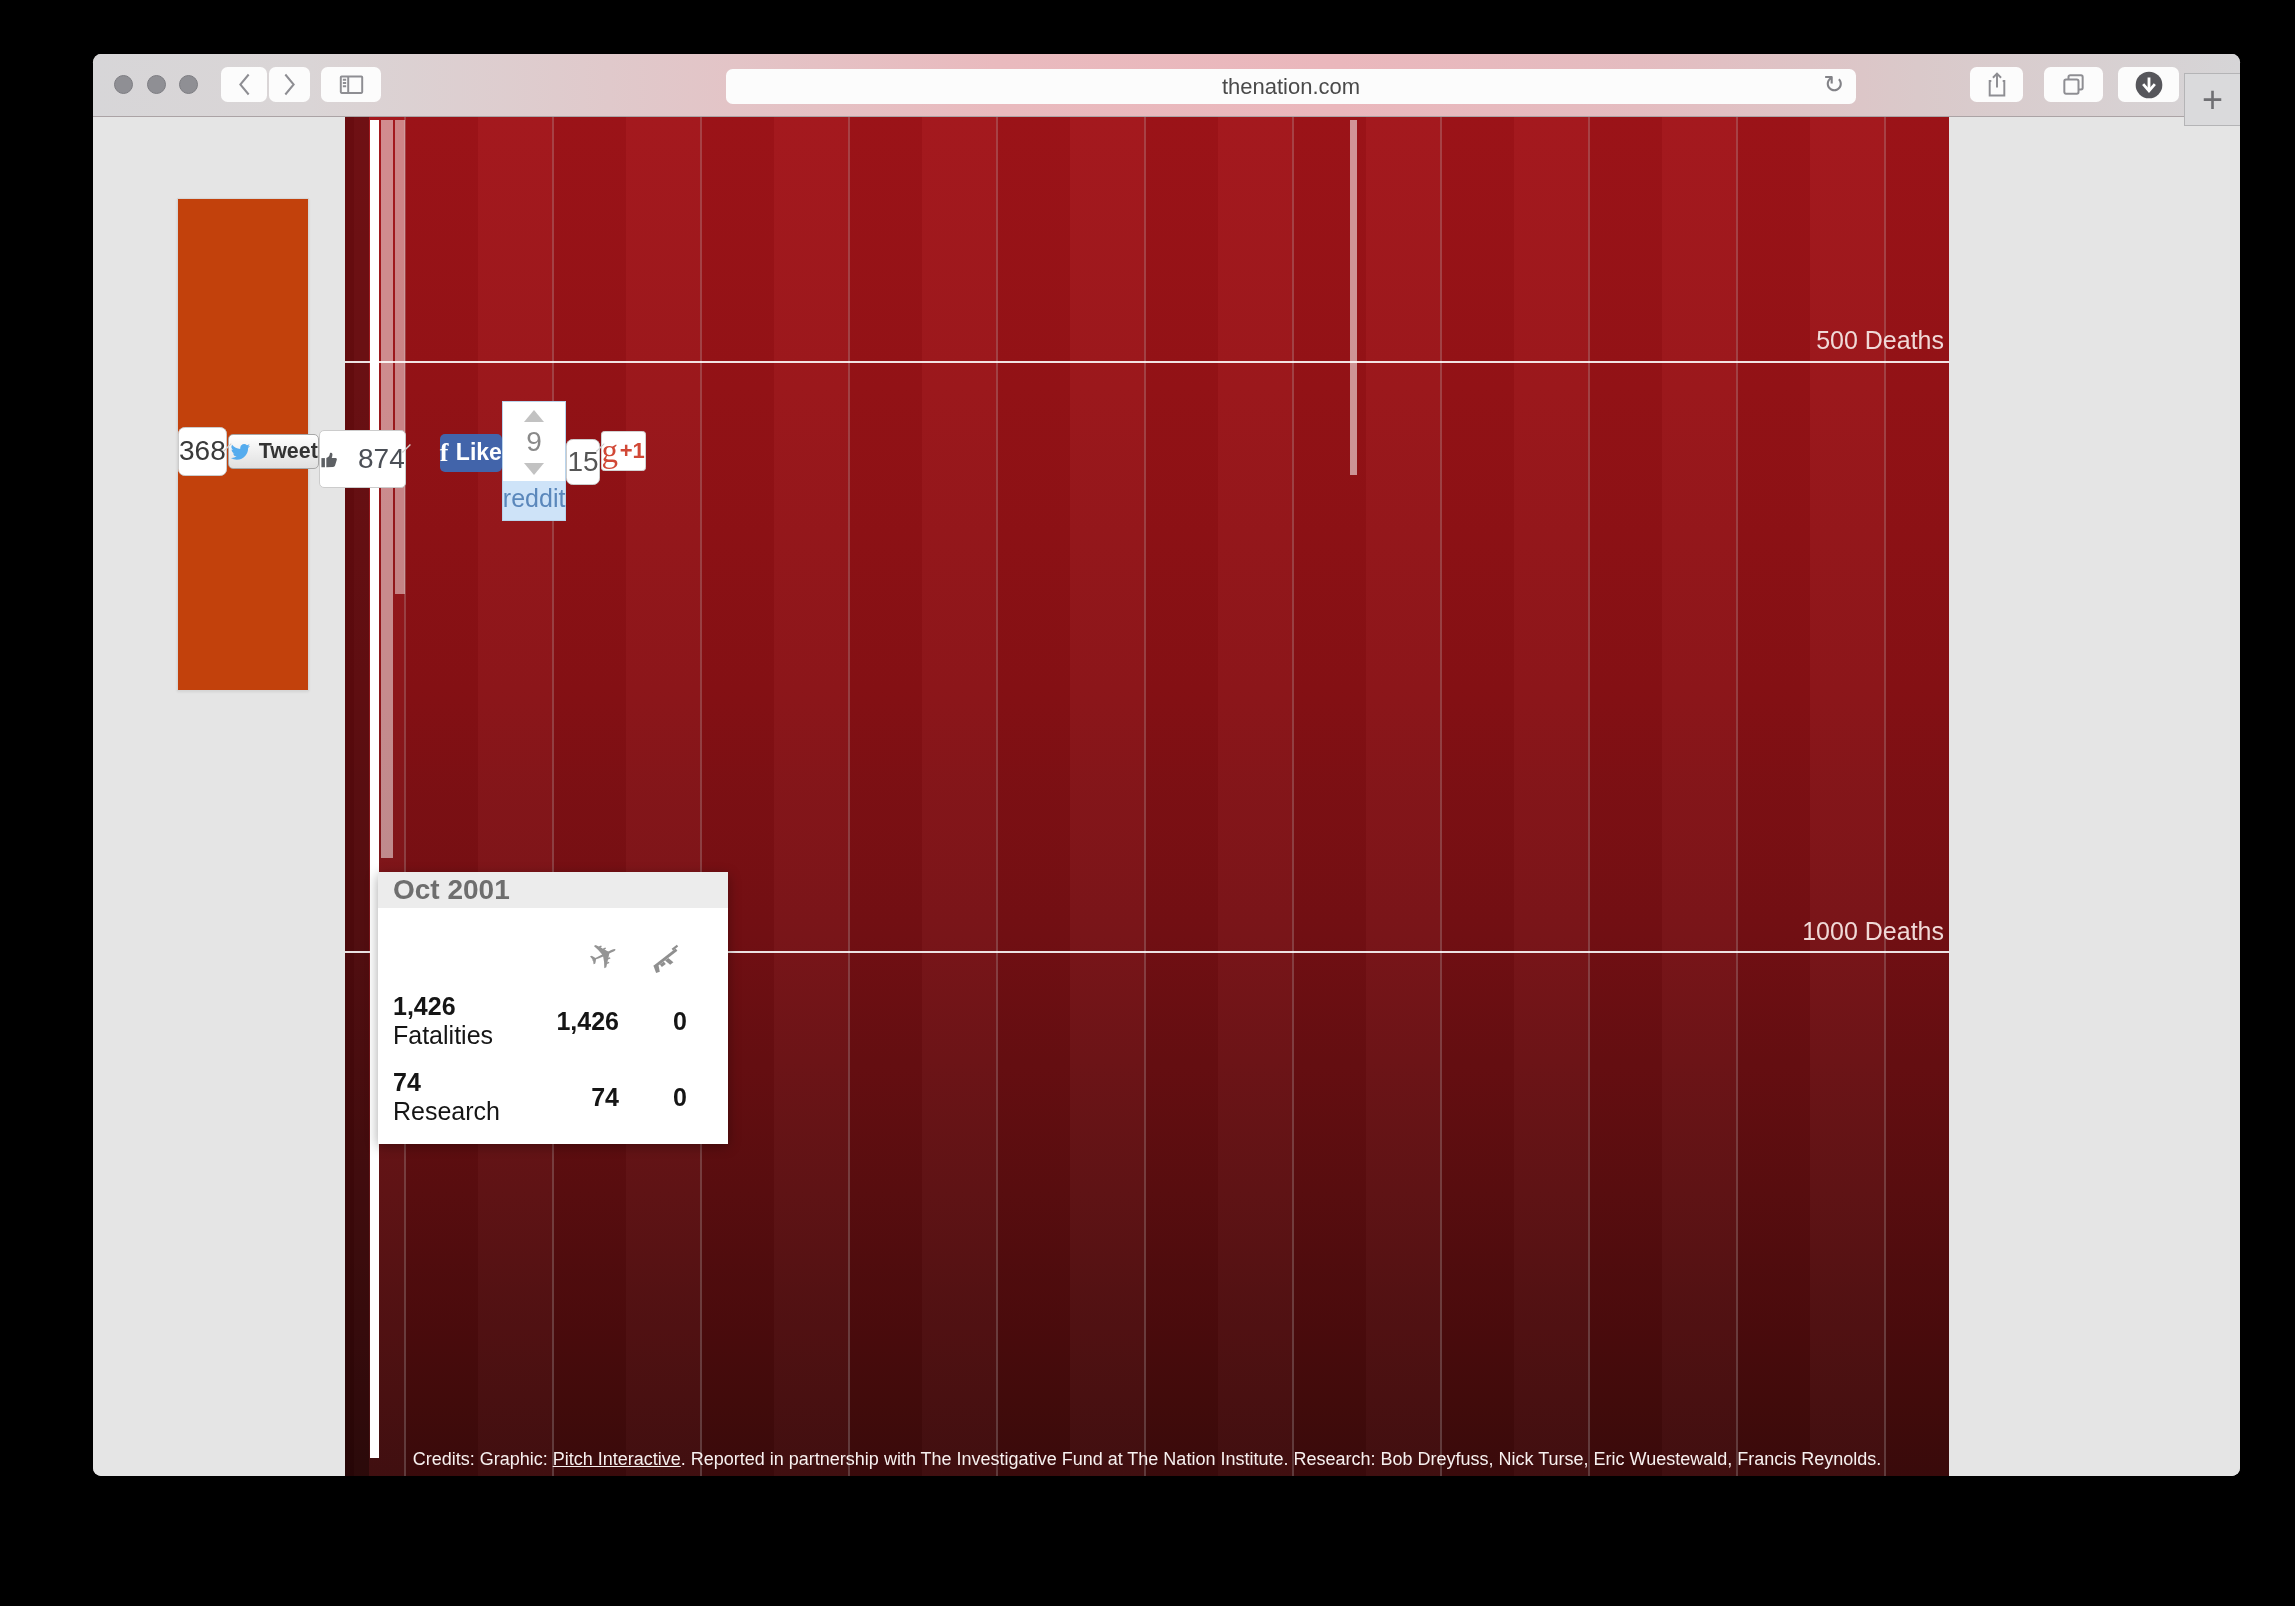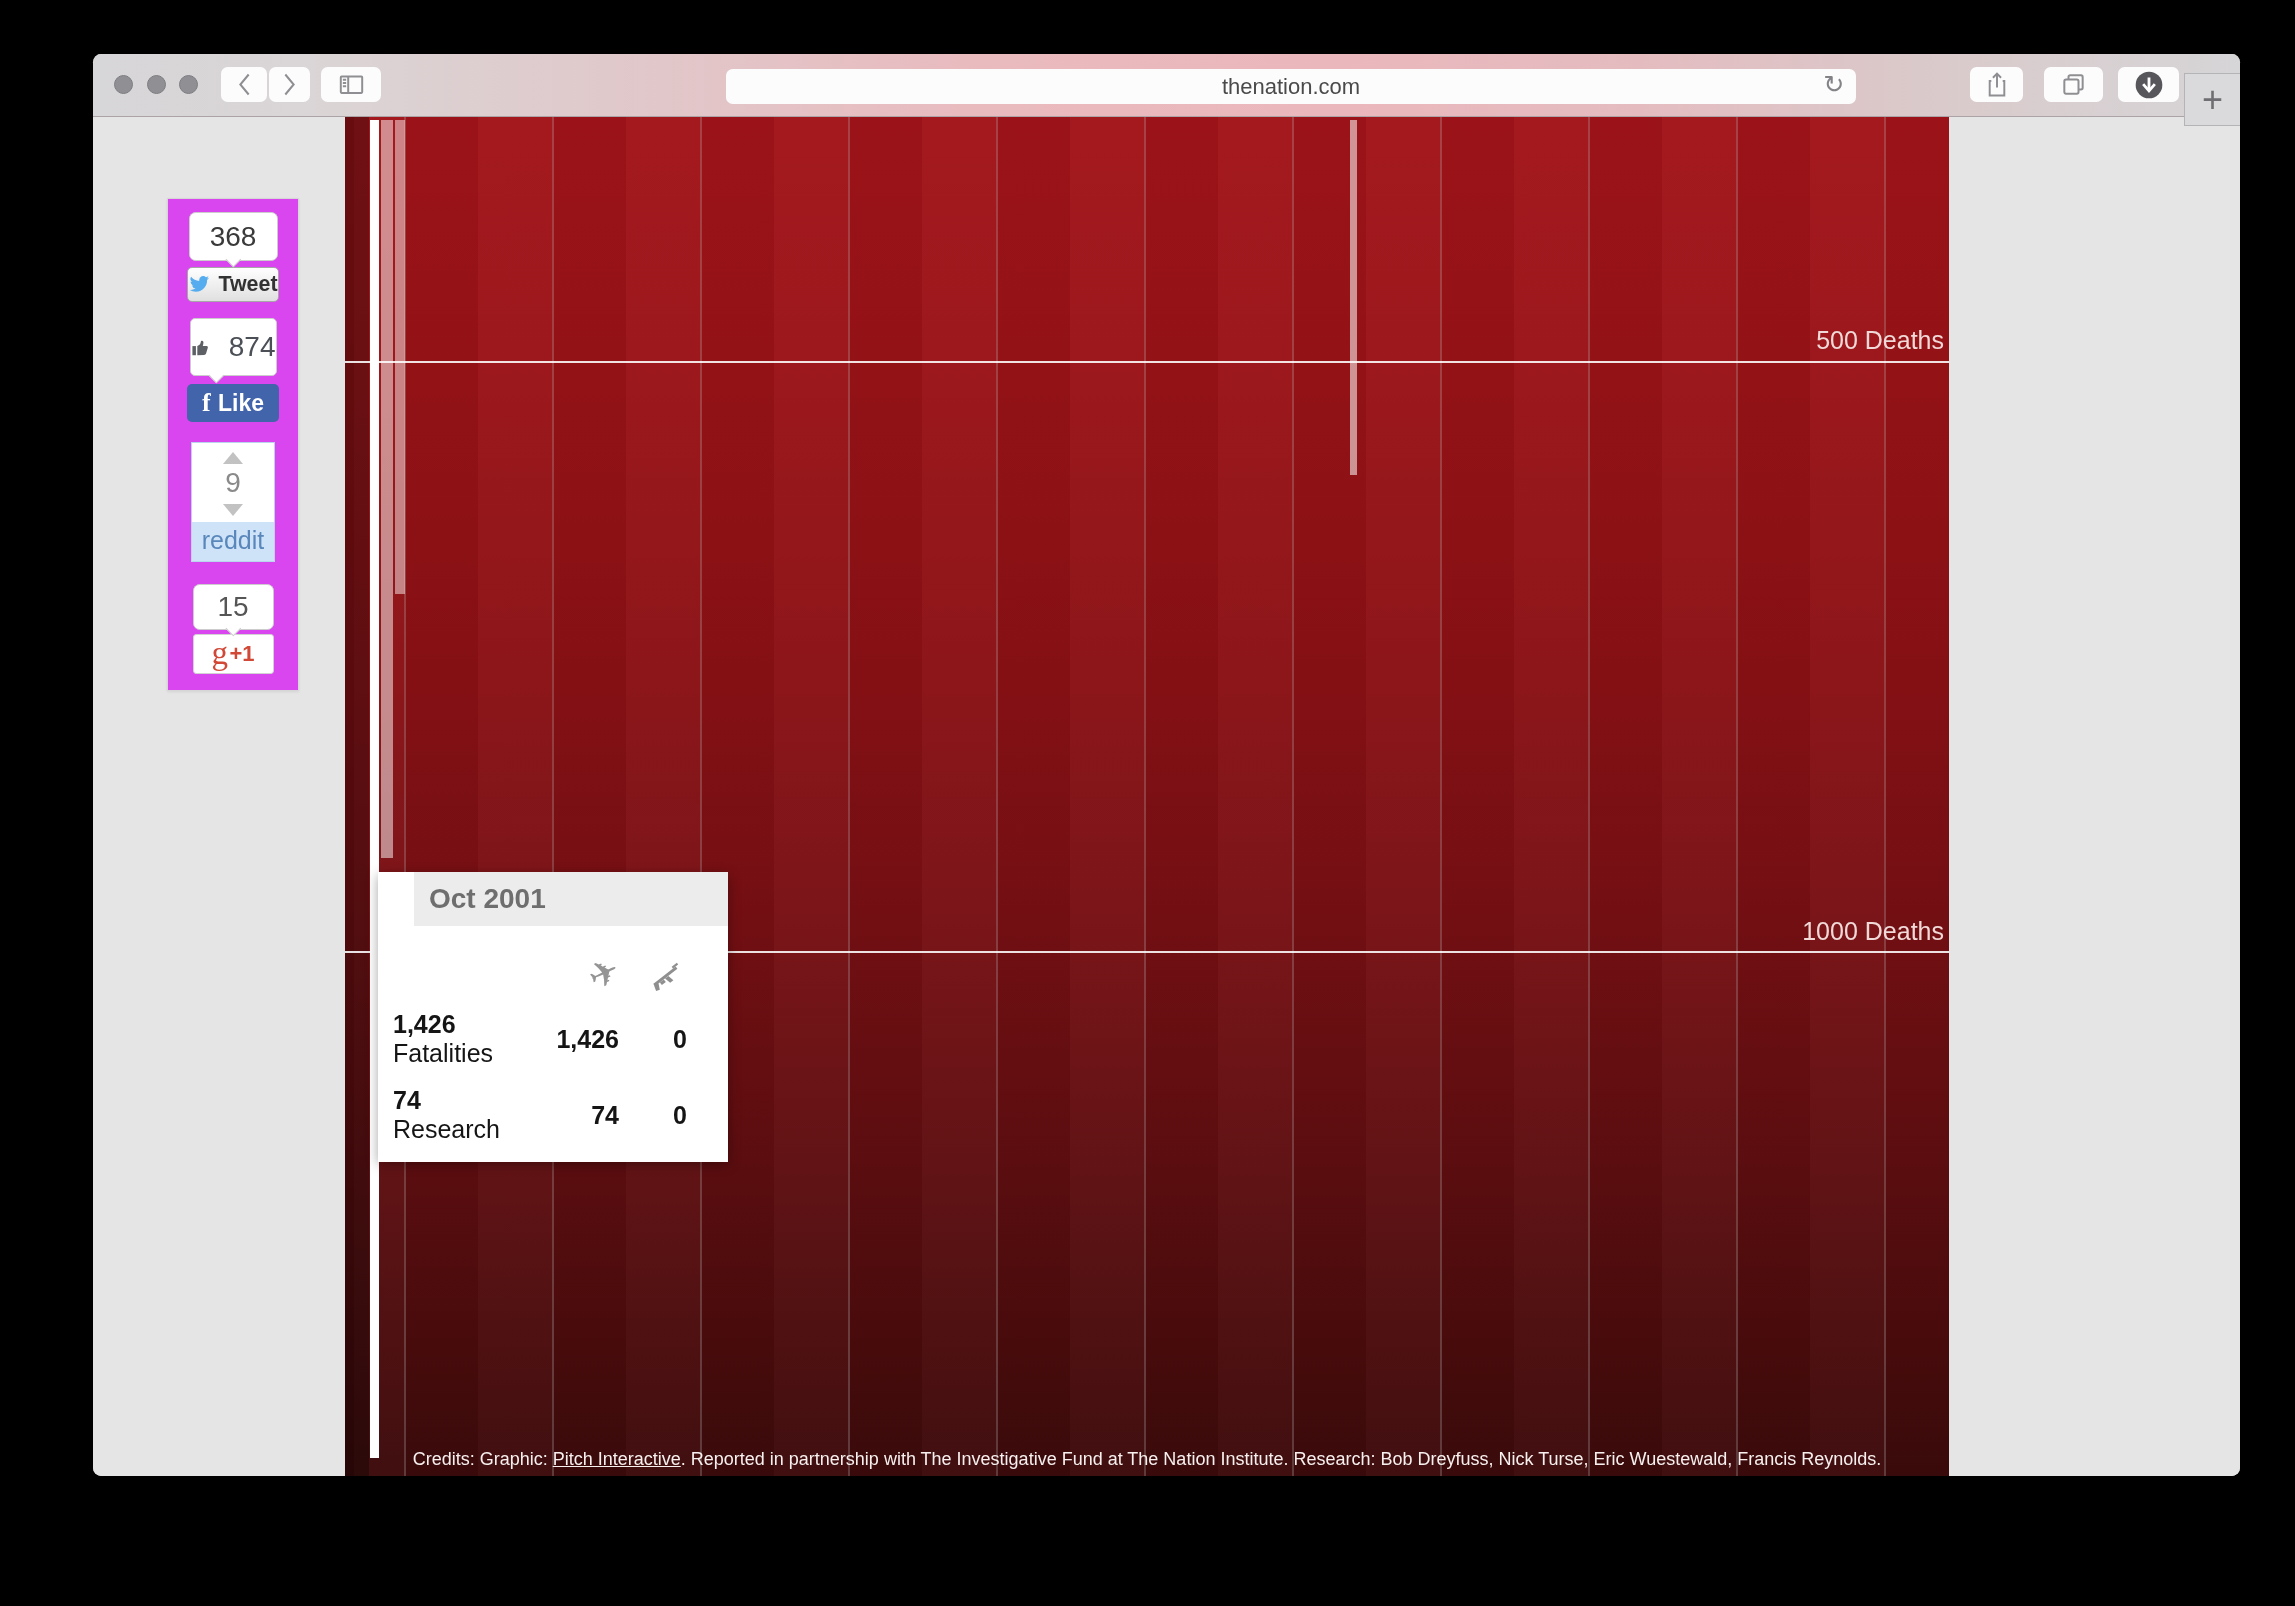--- a/index.html
+++ b/index.html
@@ -43,33 +43,33 @@
   #bar-c{left:1005px;width:7.4px;height:355px;background:rgba(255,255,255,0.55);}
   .hline{position:absolute;left:0;width:100%;height:1.6px;background:rgba(255,255,255,0.88);}
   #line-500{top:244px;} #line-1000{top:834px;}
   .hlabel{position:absolute;right:5px;font-size:25px;color:#f0d9d7;}
   #label-500{top:209px;} #label-1000{top:800px;}
   #credits{position:absolute;left:0;right:0;bottom:6.6px;text-align:center;font-size:18px;color:#f7f0ef;}
   #credits a{color:#f7f0ef;text-decoration:underline;}
   
   #tooltip{position:absolute;left:33px;top:755px;width:350px;background:#fff;
            box-shadow:0 2.5px 11.5px rgba(0,0,0,0.35);}
-  #tooltip-header{background:#ececec;padding:11px 15px;font-size:28px;font-weight:bold;color:#6e6e6e;margin-left:36px;}
+  #tooltip-header{background:#ececec;padding:2px 15px;font-size:28px;font-weight:bold;color:#6e6e6e;}
   #tooltip-body{padding:8.2px 41px 18px 15px;}
   .trow{display:grid;grid-template-columns:1fr 95px 68px;align-items:center;margin-top:18px;
         font-size:25px;color:#151515;}
   .trow .num{font-weight:bold;}
   .tcell-r{text-align:right;font-weight:bold;}
   #icon-row{display:grid;grid-template-columns:1fr 95px 68px;align-items:end;height:53px;margin-top:5px;}
   .icon-cell{display:flex;justify-content:flex-end;align-items:flex-end;}
   #jet-icon{font-size:36px;color:#949494;transform:rotate(-25deg);line-height:1;}
   
-  #share-panel{position:absolute;left:74px;top:81px;width:132px;height:493px;background:#d946ef;
+  #share-panel{position:absolute;left:84px;top:81px;width:132px;height:493px;background:#c2410c;
                border:0.8px solid #d6d6d6;box-shadow:0 0.8px 2.5px rgba(0,0,0,0.08);
-               display:flex;flex-direction:column;align-items:center;padding-top:13px;}
+               display:flex;flex-direction:row;align-items:center;padding-top:13px;}
   .cnt-box{background:#fff;border:1.6px solid #ccc;border-radius:6.6px;display:flex;
            align-items:center;justify-content:center;color:#3a3a3a;}
   .pointer{width:10.7px;height:10.7px;background:#fff;border-right:1.6px solid #ccc;border-bottom:1.6px solid #ccc;
            transform:rotate(45deg);margin-top:-6.6px;}
   #tweet-count{width:89px;height:49px;font-size:28px;}
   #tweet-btn{margin-top:1.6px;width:92px;height:35px;border:0.8px solid #a7a7a7;border-radius:5px;
              background:linear-gradient(#ffffff,#e0e0e0);display:flex;align-items:center;justify-content:center;gap:7px;
              font-size:21.4px;font-weight:bold;color:#333;}
   #fb-count{margin-top:16.5px;width:87px;height:58px;font-size:28px;color:#4b4f56;gap:20px;border-width:0.8px;border-radius:5px;}
   #fb-pointer{border-width:0.8px;margin-top:-5.8px;margin-right:33px;}

